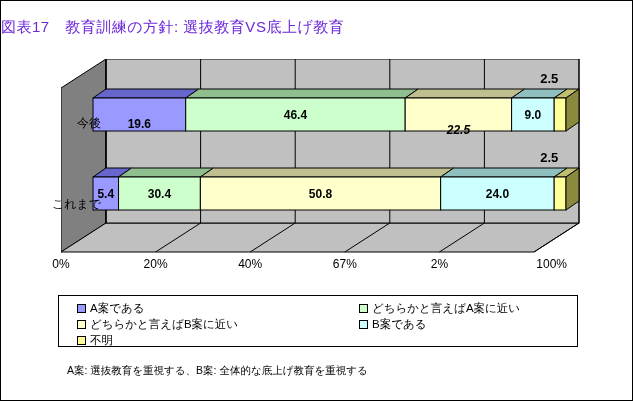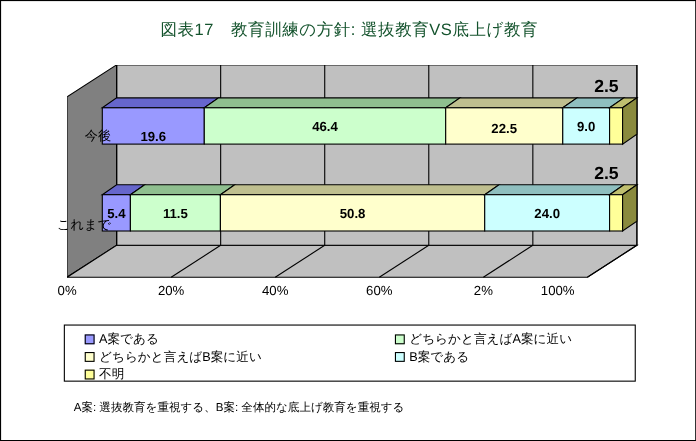--- a/index.html
+++ b/index.html
@@ -19,23 +19,23 @@
     border: 1px solid #000000;
     overflow: hidden;
   }
 
   
   #chart-title {
     position: absolute;
     left: 0;
     top: 17px;
     width: 633px;
-    text-align: center;
+    text-align: left;
     font-size: 15px;
-    color: #14532d;
+    color: #6d28d9;
     letter-spacing: 0.5px;
     white-space: nowrap;
   }
 
   
   #plot-scene {
     position: absolute;
     left: 60px;
     top: 58px;
     width: 520px;
@@ -67,21 +67,21 @@
     position: absolute;
     text-align: right;
     font-size: 12px;
     color: #000000;
     white-space: nowrap;
   }
 
   
   .float-label {
     position: absolute;
-    font-size: 16px;
+    font-size: 13px;
     font-weight: bold;
     color: #000000;
     white-space: nowrap;
   }
 
   
   .xtick {
     position: absolute;
     top: 256px;
     font-size: 12px;
@@ -165,58 +165,58 @@
             <polygon points="344.18,39 450.605,39 463.605,30 357.18,30" fill="#bfbf8f" stroke="#000000" stroke-width="1"></polygon>
             <rect x="344.18" y="39" width="106.42500000000001" height="33" fill="#ffffcc" stroke="#000000" stroke-width="1"></rect>
             <polygon points="450.605,39 493.175,39 506.175,30 463.605,30" fill="#8fbfbf" stroke="#000000" stroke-width="1"></polygon>
             <rect x="450.605" y="39" width="42.57000000000001" height="33" fill="#ccffff" stroke="#000000" stroke-width="1"></rect>
             <polygon points="493.17500000000007,39 505.00000000000006,39 518,30 506.17500000000007,30" fill="#bfbf6f" stroke="#000000" stroke-width="1"></polygon>
             <rect x="493.17500000000007" y="39" width="11.825000000000001" height="33" fill="#ffff99" stroke="#000000" stroke-width="1"></rect>
             <polygon points="505.00000000000006,39 518,30 518,63 505.00000000000006,72" fill="#8a8a3d" stroke="#000000" stroke-width="1"></polygon>
           </svg>
           <div class="seg" style="border: none; left: 32px; top: 39px; width: 92.708px; height: 51px; background: transparent;">19.6</div>
           <div class="seg" style="border: none; left: 124.708px; top: 39px; width: 219.472px; height: 33px; background: transparent;">46.4</div>
-          <div class="seg" style="border: none; left: 344.18px; top: 41px; width: 106.425px; height: 33px; background: transparent;">22.5</div>
+          <div class="seg" style="border: none; left: 344.18px; top: 54px; width: 106.425px; height: 33px; background: transparent; font-style: italic;">22.5</div>
           <div class="seg" style="border: none; left: 450.605px; top: 39px; width: 42.57px; height: 33px; background: transparent;">9.0</div>
           <div class="float-label" style="left: 479.175px; top: 12px;">2.5</div>
         </div>
         <div class="bar-row" style="left: 0px; top: 0px; width: 520px;">
           <svg width="520" height="196" style="position:absolute;left:0;top:0;overflow:visible;">
             <polygon points="32,118 57.542,118 70.542,109 45,109" fill="#6666cc" stroke="#000000" stroke-width="1"></polygon>
             <rect x="32" y="118" width="25.542000000000005" height="33" fill="#9999ff" stroke="#000000" stroke-width="1"></rect>
             <polygon points="57.542,118 139.371,118 152.371,109 70.542,109" fill="#8fbf8f" stroke="#000000" stroke-width="1"></polygon>
             <rect x="57.542" y="118" width="81.82900000000001" height="33" fill="#ccffcc" stroke="#000000" stroke-width="1"></rect>
             <polygon points="139.37100000000004,118 379.6550000000001,118 392.6550000000001,109 152.37100000000004,109" fill="#bfbf8f" stroke="#000000" stroke-width="1"></polygon>
             <rect x="139.37100000000004" y="118" width="240.28400000000002" height="33" fill="#ffffcc" stroke="#000000" stroke-width="1"></rect>
             <polygon points="379.65500000000003,118 493.17500000000007,118 506.17500000000007,109 392.65500000000003,109" fill="#8fbfbf" stroke="#000000" stroke-width="1"></polygon>
             <rect x="379.65500000000003" y="118" width="113.52000000000001" height="33" fill="#ccffff" stroke="#000000" stroke-width="1"></rect>
             <polygon points="493.17500000000007,118 505.00000000000006,118 518,109 506.17500000000007,109" fill="#bfbf6f" stroke="#000000" stroke-width="1"></polygon>
             <rect x="493.17500000000007" y="118" width="11.825000000000001" height="33" fill="#ffff99" stroke="#000000" stroke-width="1"></rect>
             <polygon points="505.00000000000006,118 518,109 518,142 505.00000000000006,151" fill="#8a8a3d" stroke="#000000" stroke-width="1"></polygon>
           </svg>
           <div class="seg" style="border: none; left: 32px; top: 118px; width: 25.542px; height: 33px; background: transparent;">5.4</div>
-          <div class="seg" style="border: none; left: 57.542px; top: 118px; width: 81.829px; height: 33px; background: transparent;">11.5</div>
+          <div class="seg" style="border: none; left: 57.542px; top: 118px; width: 81.829px; height: 33px; background: transparent;">30.4</div>
           <div class="seg" style="border: none; left: 139.371px; top: 118px; width: 240.284px; height: 33px; background: transparent; text-align: center;">50.8</div>
           <div class="seg" style="border: none; left: 379.655px; top: 118px; width: 113.52px; height: 33px; background: transparent;">24.0</div>
           <div class="float-label" style="left: 479.175px; top: 91px;">2.5</div>
         </div>
       </div>
   </div>
 
   <div id="cat-labels">
       <div class="cat-label" style="left: 0px; width: 100px; top: 100px; margin-top: 14px;">今後</div>
       <div class="cat-label" style="left: 0px; width: 100px; top: 195px;">これまで</div>
     </div>
   <div id="xticks">
       <div class="xtick" style="left: 60px;">0%</div>
       <div class="xtick" style="left: 154.6px;">20%</div>
       <div class="xtick" style="left: 249.2px;">40%</div>
-      <div class="xtick" style="left: 343.8px;">60%</div>
+      <div class="xtick" style="left: 343.8px;">67%</div>
       <div class="xtick" style="left: 438.4px;">2%</div>
-      <div class="xtick" style="left: 506px;">100%</div>
+      <div class="xtick" style="left: 543px; text-align: right;">100%</div>
     </div>
 
   <div id="legend">
       <div class="legend-item" style="left: 18px; top: 5px;">
         <span class="legend-swatch" style="background: rgb(153, 153, 255);"></span>
         <span>A案である</span>
       </div>
       <div class="legend-item" style="left: 300px; top: 5px;">
         <span class="legend-swatch" style="background: rgb(204, 255, 204);"></span>
         <span>どちらかと言えばA案に近い</span>

